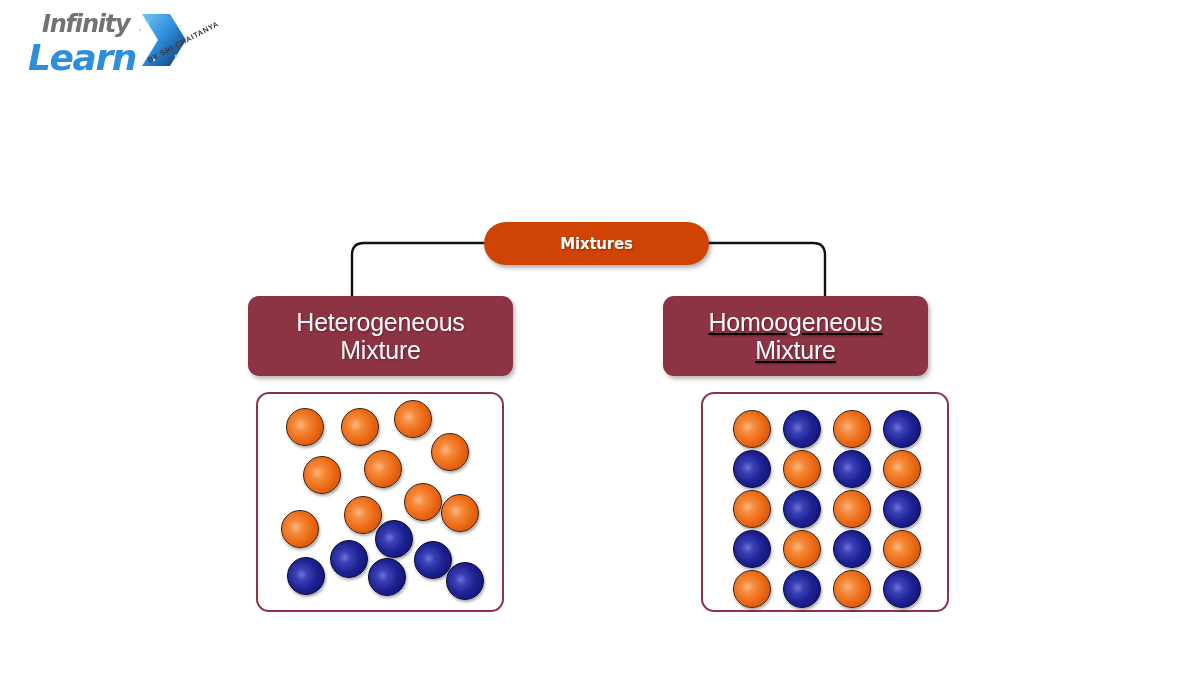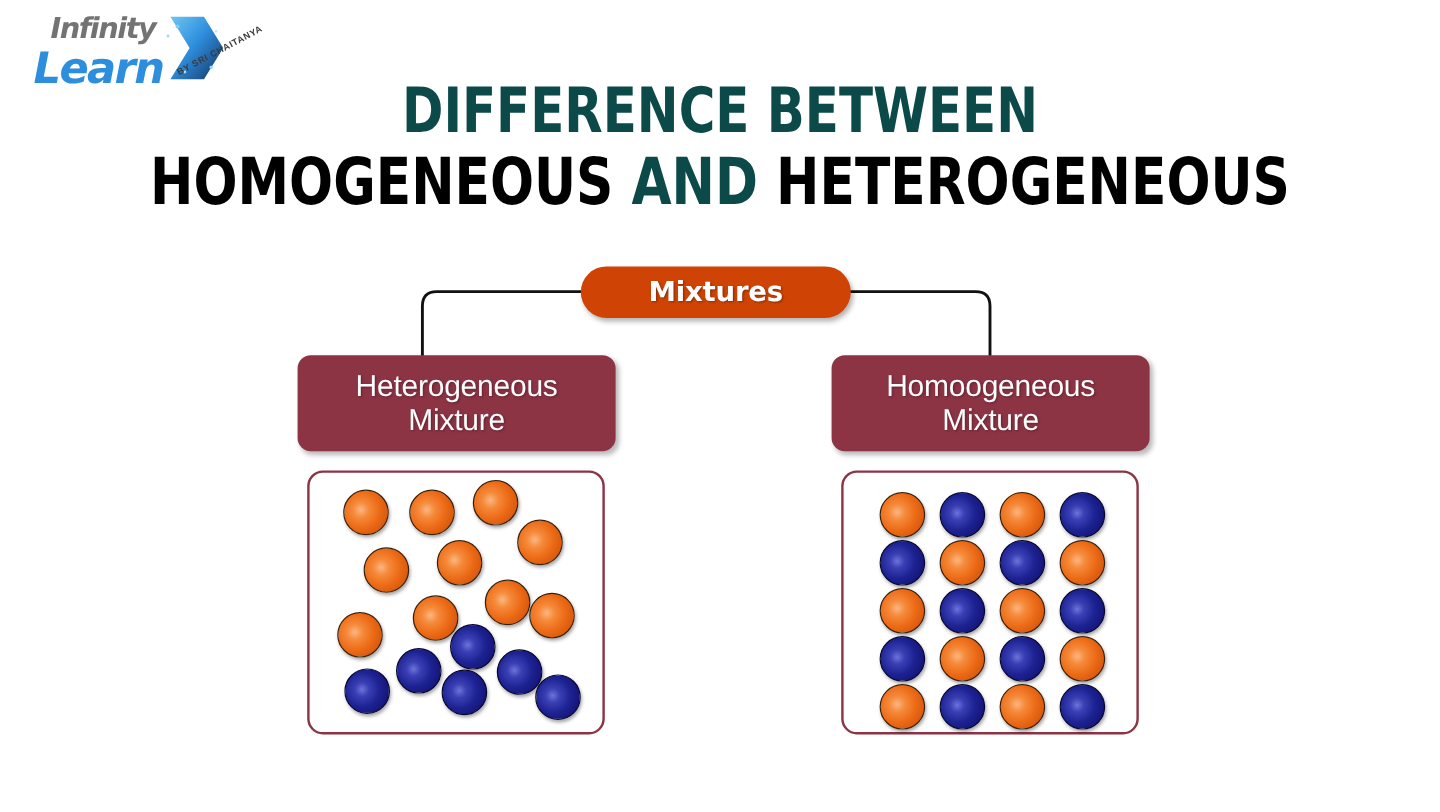--- a/index.html
+++ b/index.html
@@ -114,21 +114,21 @@
     background: #cf4405;
     border-radius: 22px;
     box-shadow: 2px 3px 4px rgba(0,0,0,0.30);
     display: flex;
     align-items: center;
     justify-content: center;
     z-index: 3;
   }
   .node-root-label {
     font-family: "DejaVu Sans", sans-serif;
-    font-size: 23px;
+    font-size: 15px;
     font-weight: bold;
     color: #ffffff;
     letter-spacing: -0.2px;
     text-shadow: 1px 1px 2px rgba(0,0,0,0.35);
   }
 
   .connector-svg {
     position: absolute;
     left: 0;
     top: 0;
@@ -145,21 +145,21 @@
     background: #8c3344;
     border-radius: 11px;
     box-shadow: 2px 3px 4px rgba(0,0,0,0.28);
     display: flex;
     flex-direction: column;
     align-items: center;
     justify-content: center;
     z-index: 3;
   }
   .node-child-left  { left: 248px; top: 296px; }
-  .node-child-right { left: 693px; top: 296px; }
+  .node-child-right { left: 663px; top: 296px; text-decoration: underline; }
   .node-child-label {
     font-family: "Liberation Sans", sans-serif;
     font-size: 25px;
     color: #fdfdfd;
     line-height: 1.12;
     text-align: center;
     text-shadow: 1px 1px 2px rgba(0,0,0,0.30);
     letter-spacing: -0.2px;
   }
 
@@ -212,24 +212,20 @@
       <path d="M12 4 L40 4 L56 30 L40 56 L12 56 L28 30 Z" fill="url(#chevGrad)"></path>
       <circle cx="18" cy="12" r="1.6" fill="#7fd0f2"></circle>
       <circle cx="10" cy="20" r="1.2" fill="#9bdcf5"></circle>
       <circle cx="46" cy="46" r="1.4" fill="#8fd6f3"></circle>
       <circle cx="50" cy="16" r="1.1" fill="#bde6f8"></circle>
       <circle cx="24" cy="50" r="1.2" fill="#a9dff6"></circle>
     </svg>
     <div class="logo-tagline">BY SRI CHAITANYA</div>
   </div>
 
-  <div class="headline">
-    <div class="headline-line headline-line-1">DIFFERENCE BETWEEN</div>
-    <div class="headline-line headline-line-2"><span>HOMOGENEOUS </span><span class="headline-and">AND</span><span> HETEROGENEOUS</span></div>
-  </div>
 
   <svg class="connector-svg">
 
     <path d="M484 243 L364 243 Q352 243 352 255 L352 296" fill="none" stroke="#111111" stroke-width="2.4" stroke-linecap="round"></path>
 
     <path d="M709 243 L813 243 Q825 243 825 255 L825 296" fill="none" stroke="#111111" stroke-width="2.4" stroke-linecap="round"></path>
   </svg>
 
   <div class="node-root">
     <span class="node-root-label">Mixtures</span>

